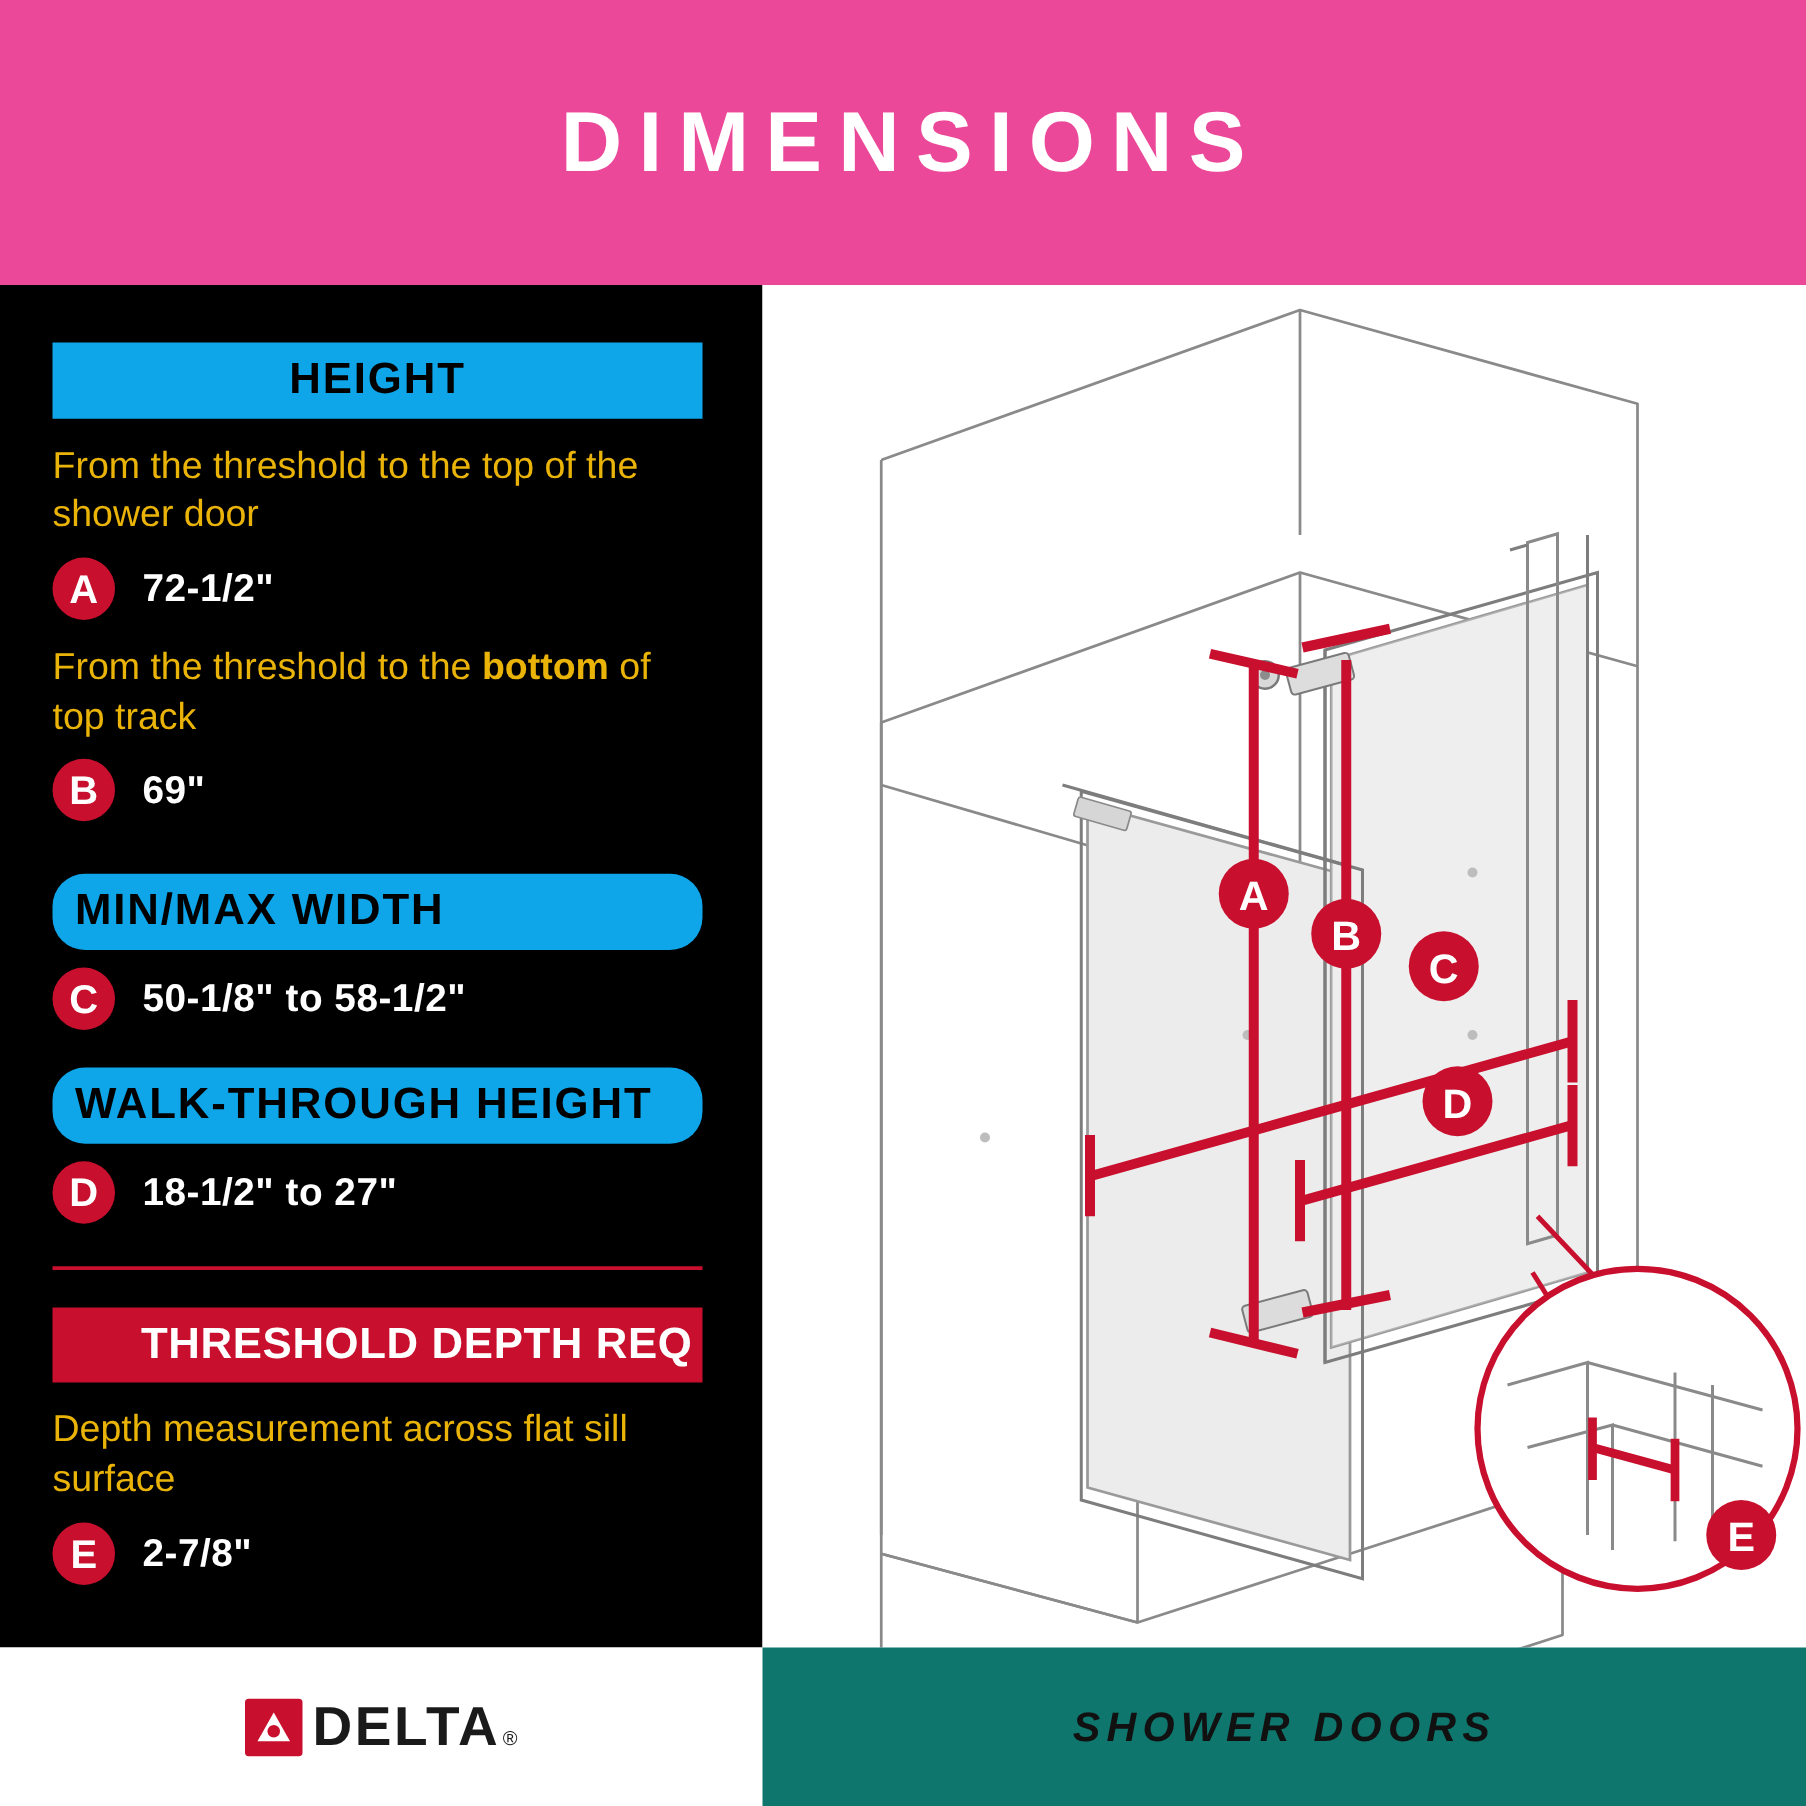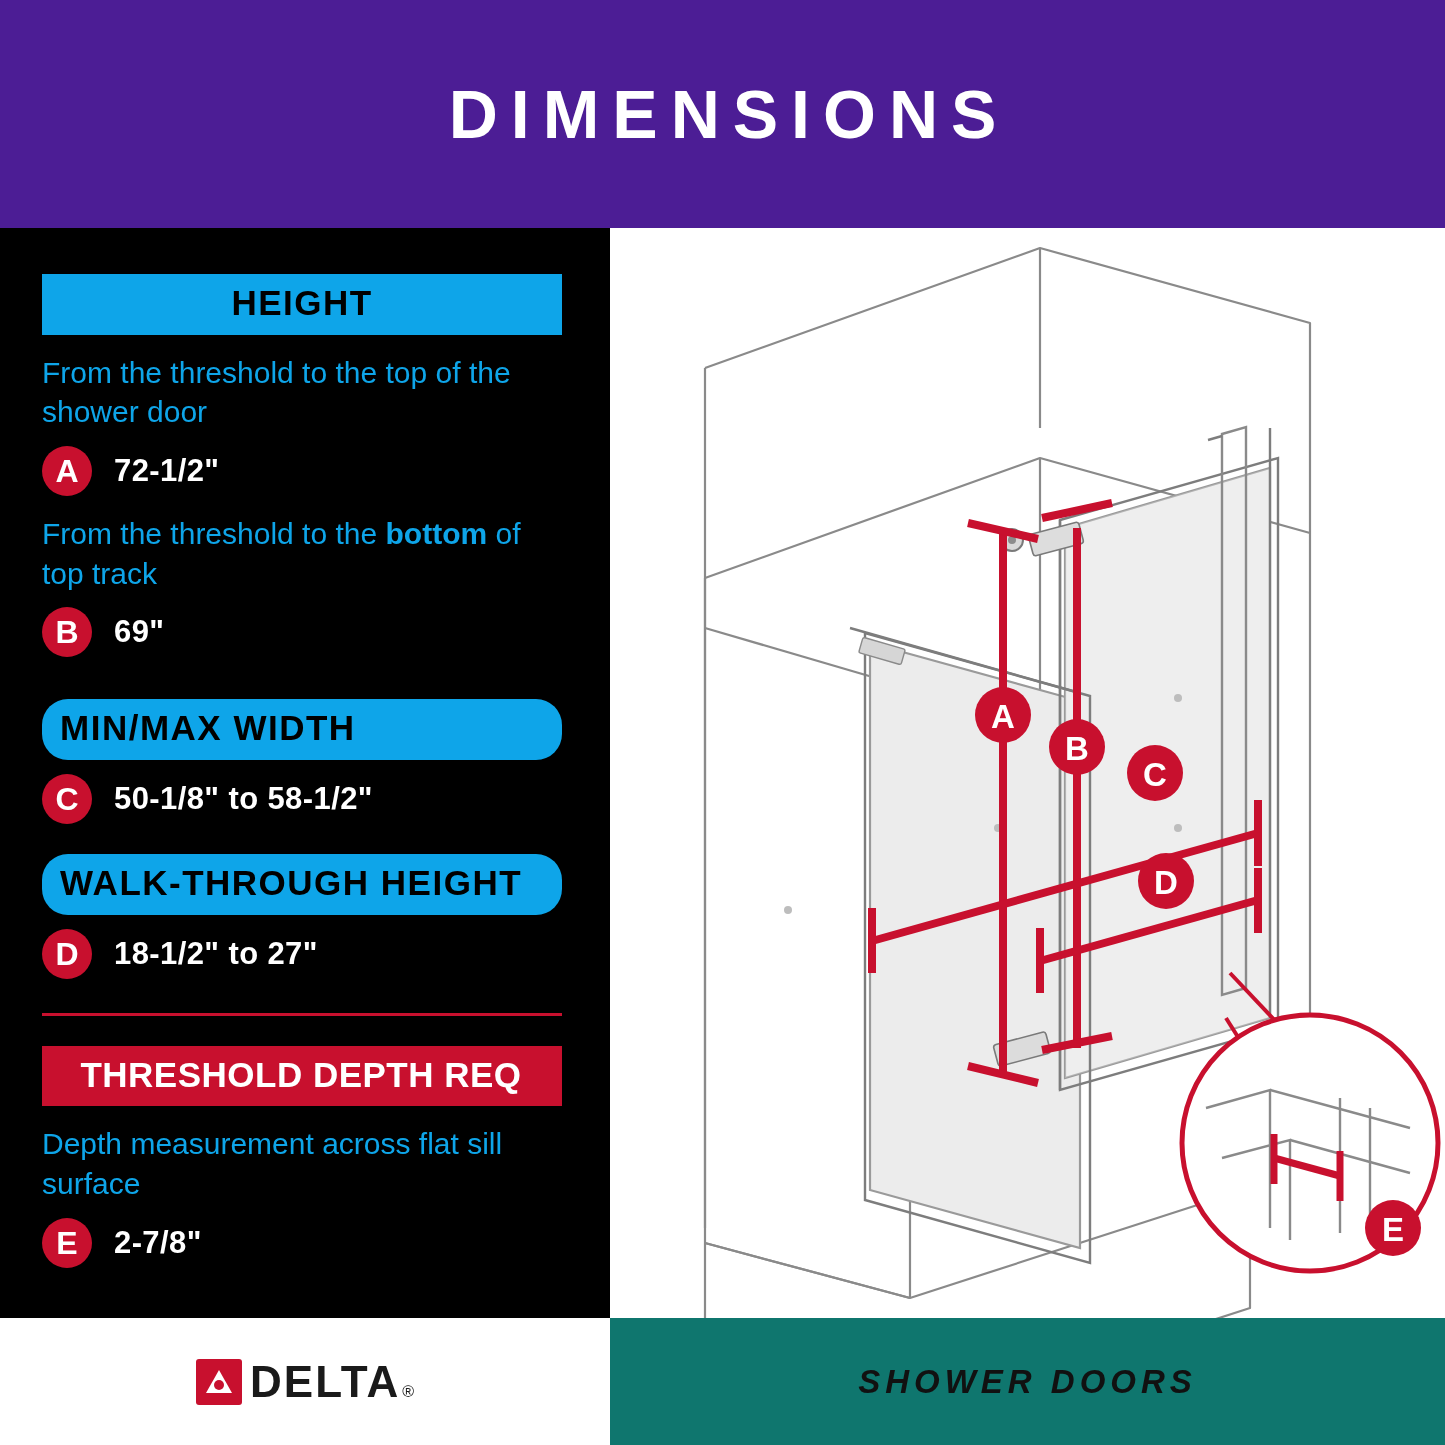--- a/index.html
+++ b/index.html
@@ -20,21 +20,21 @@
     background: #ffffff;
   }
 
   
   .header {
     position: absolute;
     left: 0;
     top: 0;
     width: 1445px;
     height: 228px;
-    background: #4c1d95;
+    background: #ec4899;
     display: flex;
     align-items: center;
     justify-content: center;
   }
   .header-title {
     color: #ffffff;
     font-size: 68px;
     font-weight: bold;
     letter-spacing: 13px;
     text-indent: 13px;
@@ -65,26 +65,26 @@
     line-height: 1.05;
   }
   .band.left-align {
     text-align: left;
     padding-left: 18px;
     border-radius: 26px;
   }
   .band.red {
     background: #c8102e;
     color: #ffffff;
-    text-align: center;
+    text-align: right;
     padding-left: 6px;
     letter-spacing: 0.5px;
   }
   .desc {
-    color: #0ea5e9;
+    color: #eab308;
     font-size: 30px;
     line-height: 1.32;
     margin-top: 18px;
     width: 520px;
   }
   .desc b { font-weight: bold; }
 
   .measure-row {
     display: flex;
     align-items: center;

